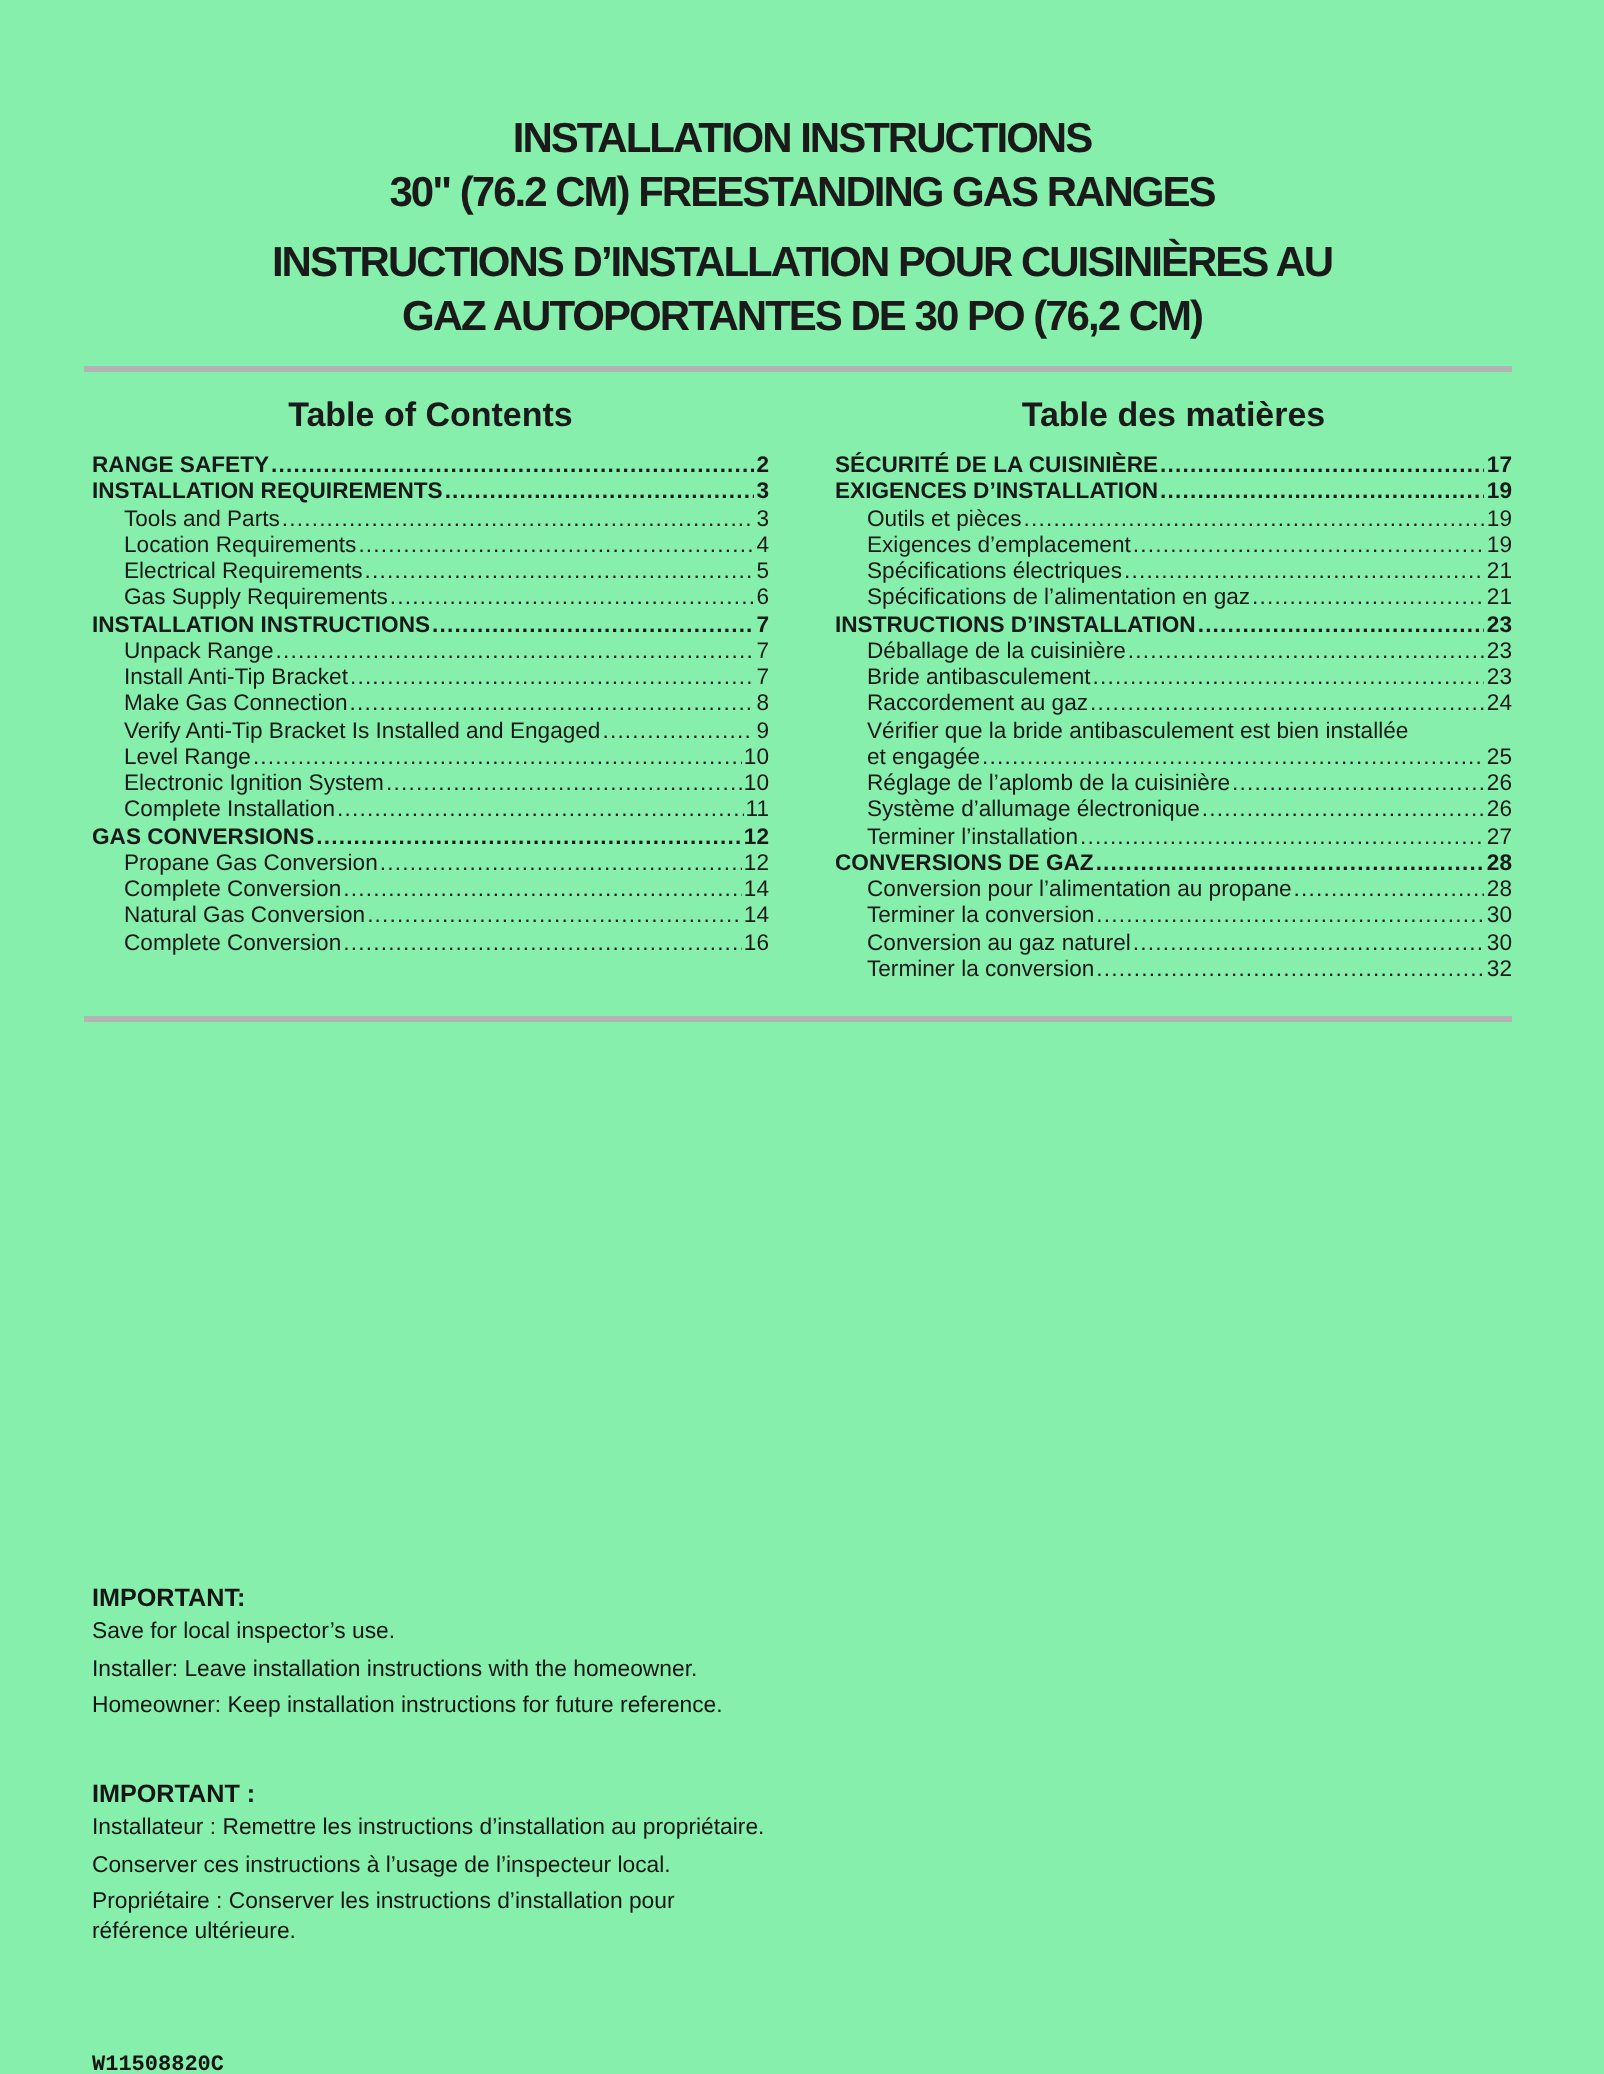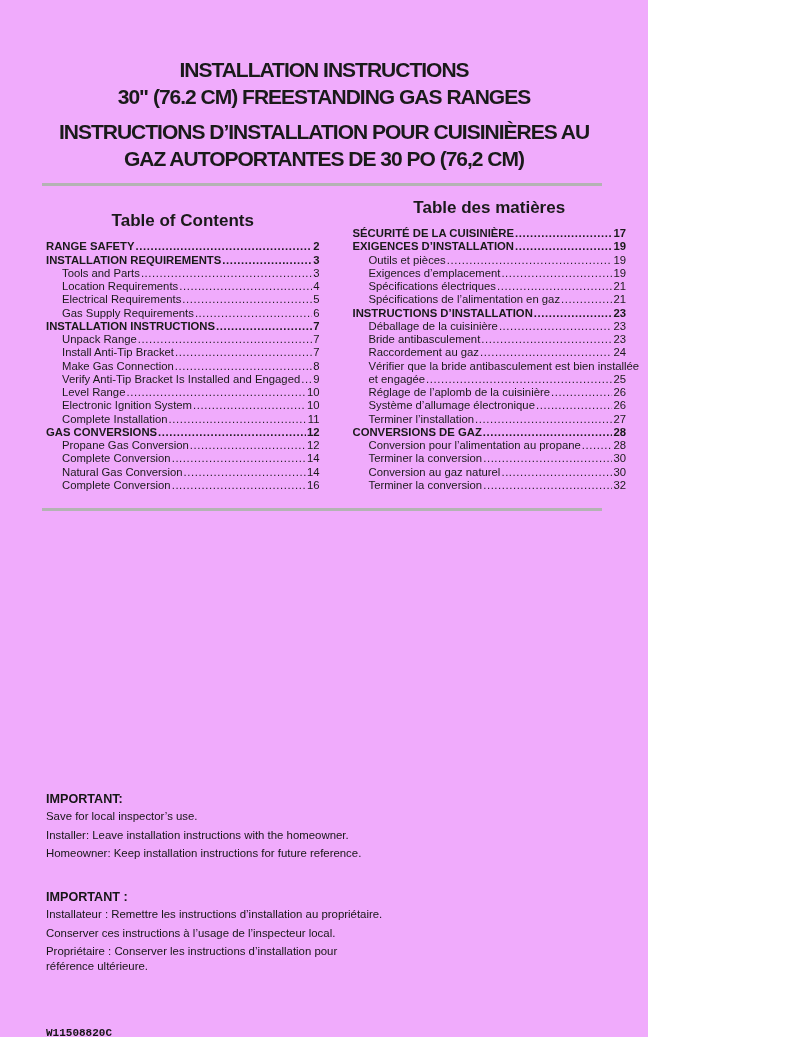--- a/index.html
+++ b/index.html
@@ -1,20 +1,20 @@
 <!DOCTYPE html>
 <html><head>
 <meta charset="utf-8">
 <style>
   html, body { margin: 0; padding: 0; background: #ffffff; }
   .page {
     position: relative;
-    width: 648px;
+    width: 802px;
     height: 1037px;
-    background: #f0abfc;
+    background: #86efac;
     color: #161616;
     font-family: "Liberation Sans", "DejaVu Sans", sans-serif;
     overflow: hidden;
   }
   
   .doc-header { padding-top: 56px; text-align: center; }
   .doc-title {
     font-weight: 700;
     font-size: 21px;
     line-height: 27px;
@@ -29,22 +29,21 @@
     background: #b3b3b3;
     margin: 0 46px 0 42px;
     border: none;
   }
   .rule.top { margin-top: 11px; }
   .rule.bottom { margin-top: 16px; }
   
   .toc-wrap {
     display: flex;
     gap: 33px;
-    margin: 12px 22px 0 46px;
-    align-items: flex-end;
+    margin: 12px 46px 0 46px;
   }
   .toc-col { flex: 1; min-width: 0; }
   .toc-title {
     text-align: center;
     font-weight: 700;
     font-size: 17px;
     line-height: 20px;
     margin-bottom: 9px;
     color: #1a1a1a;
   }

